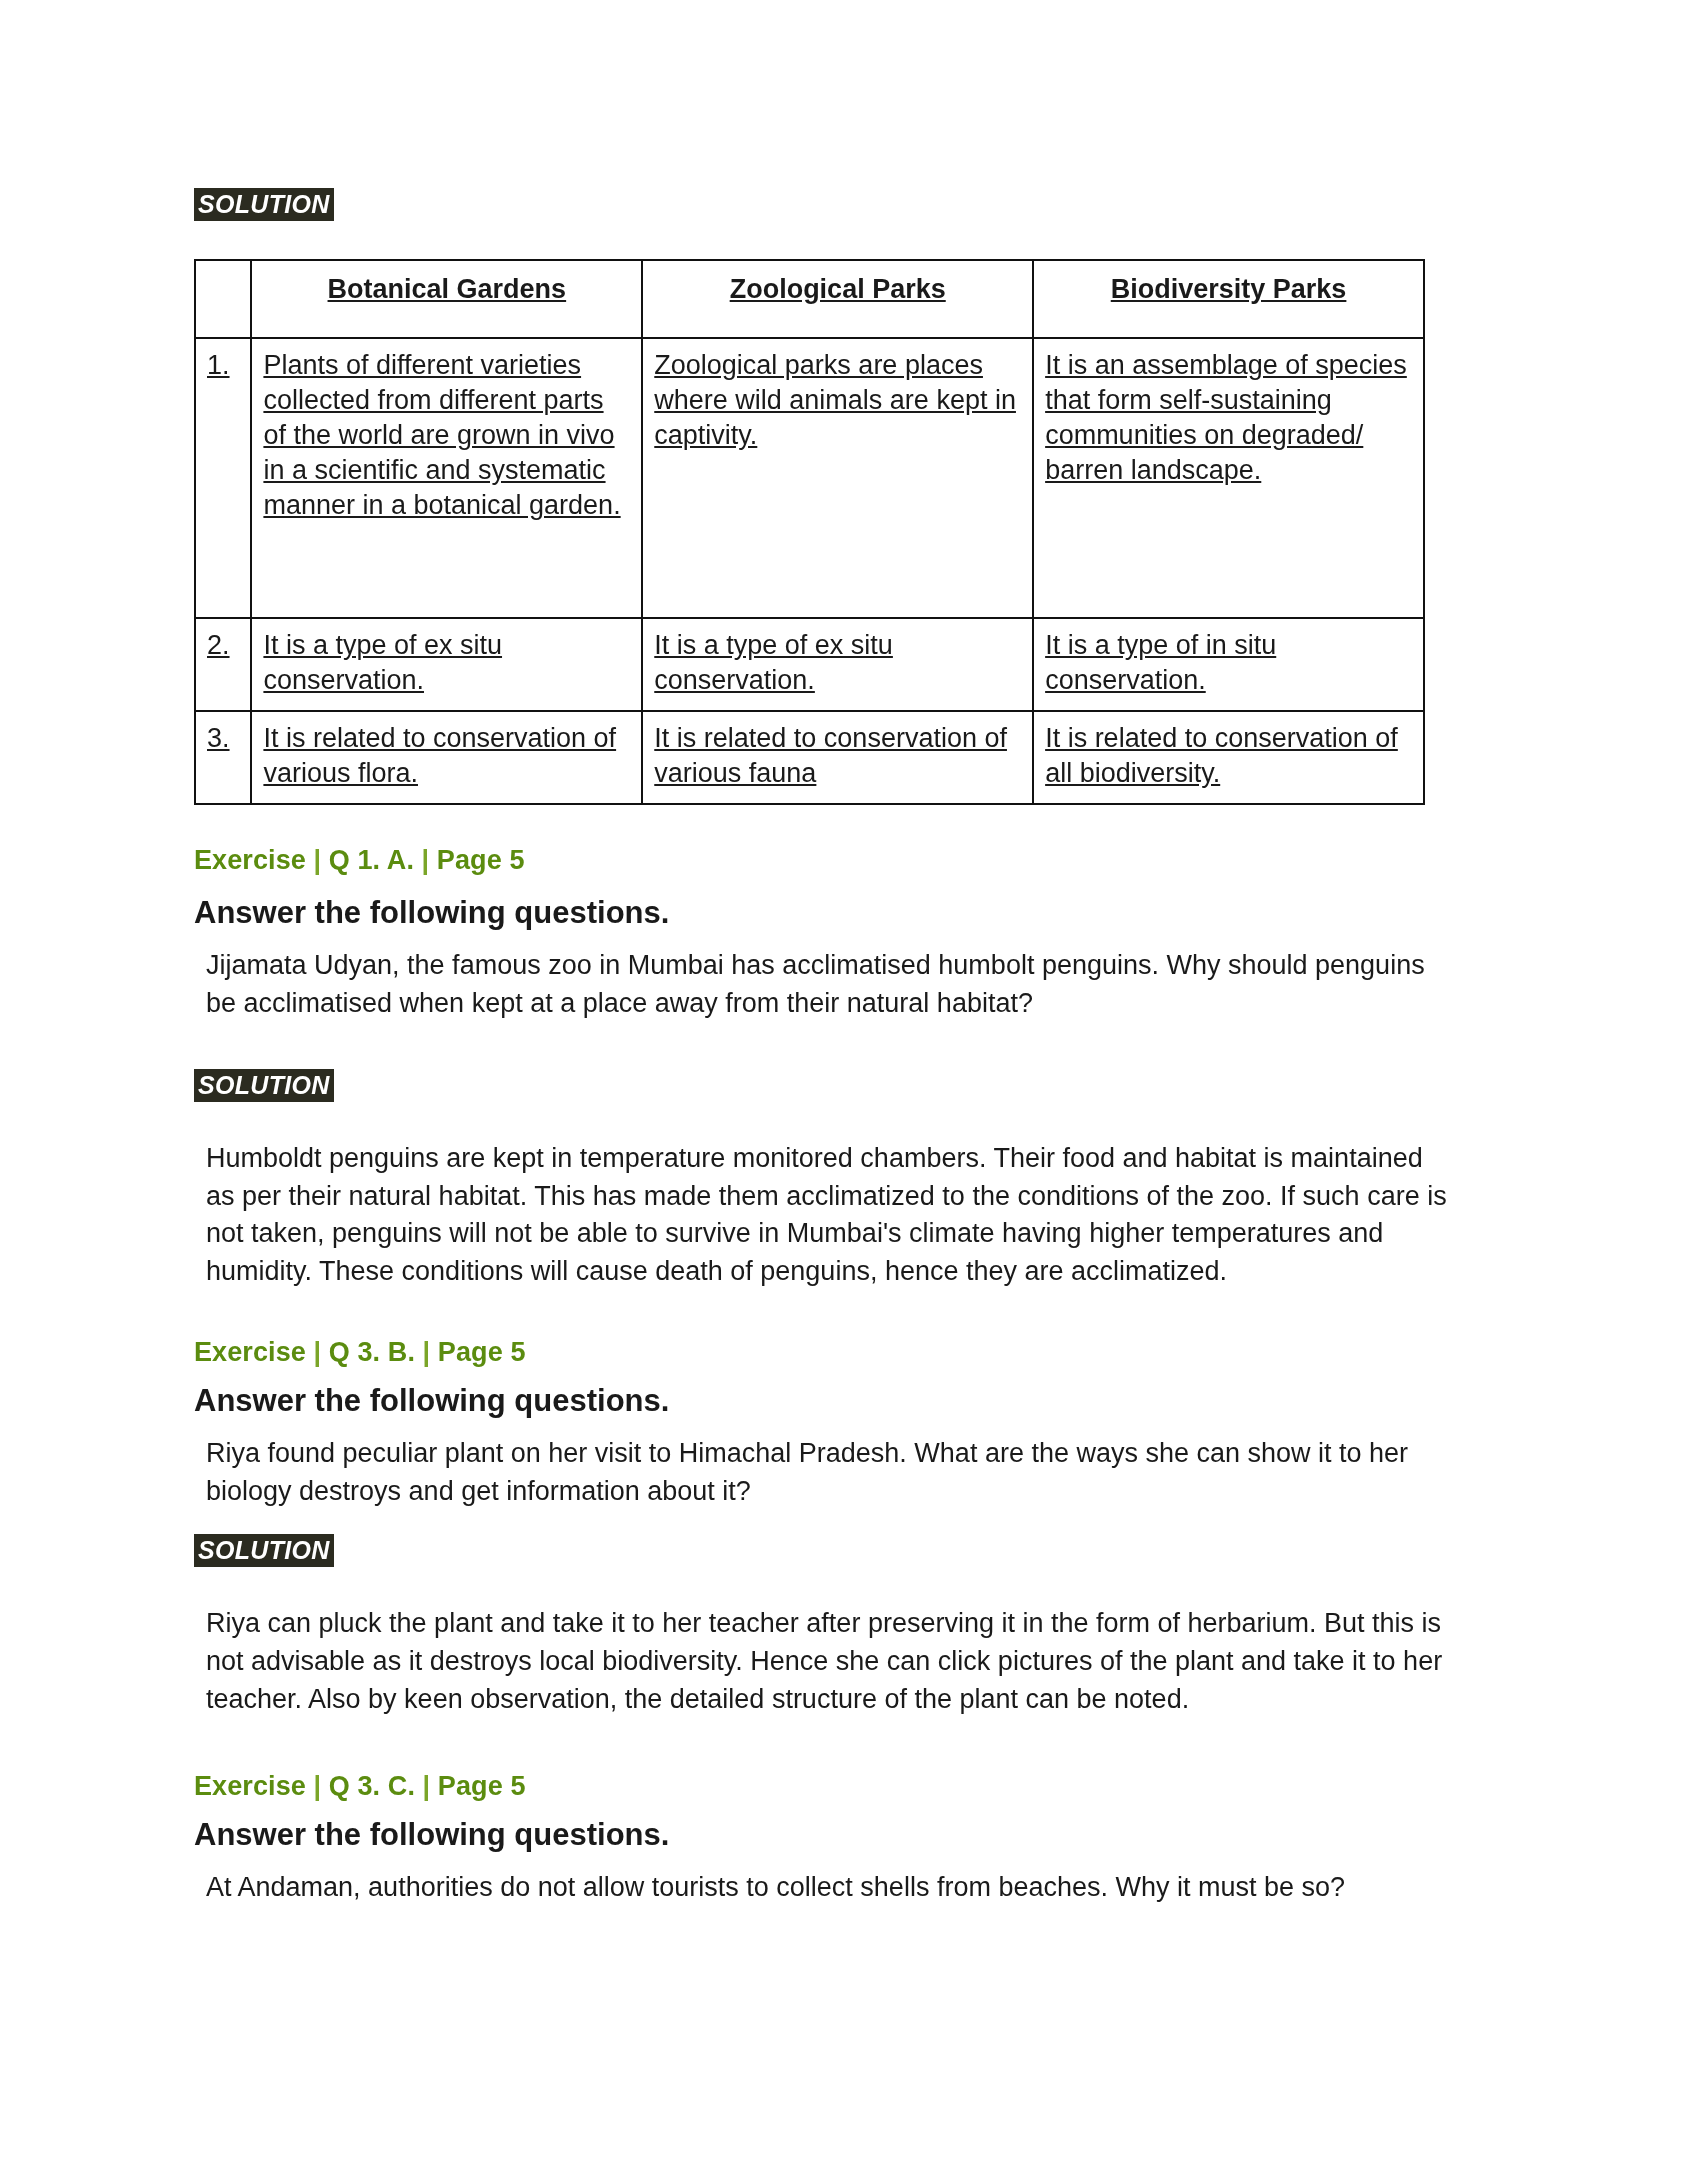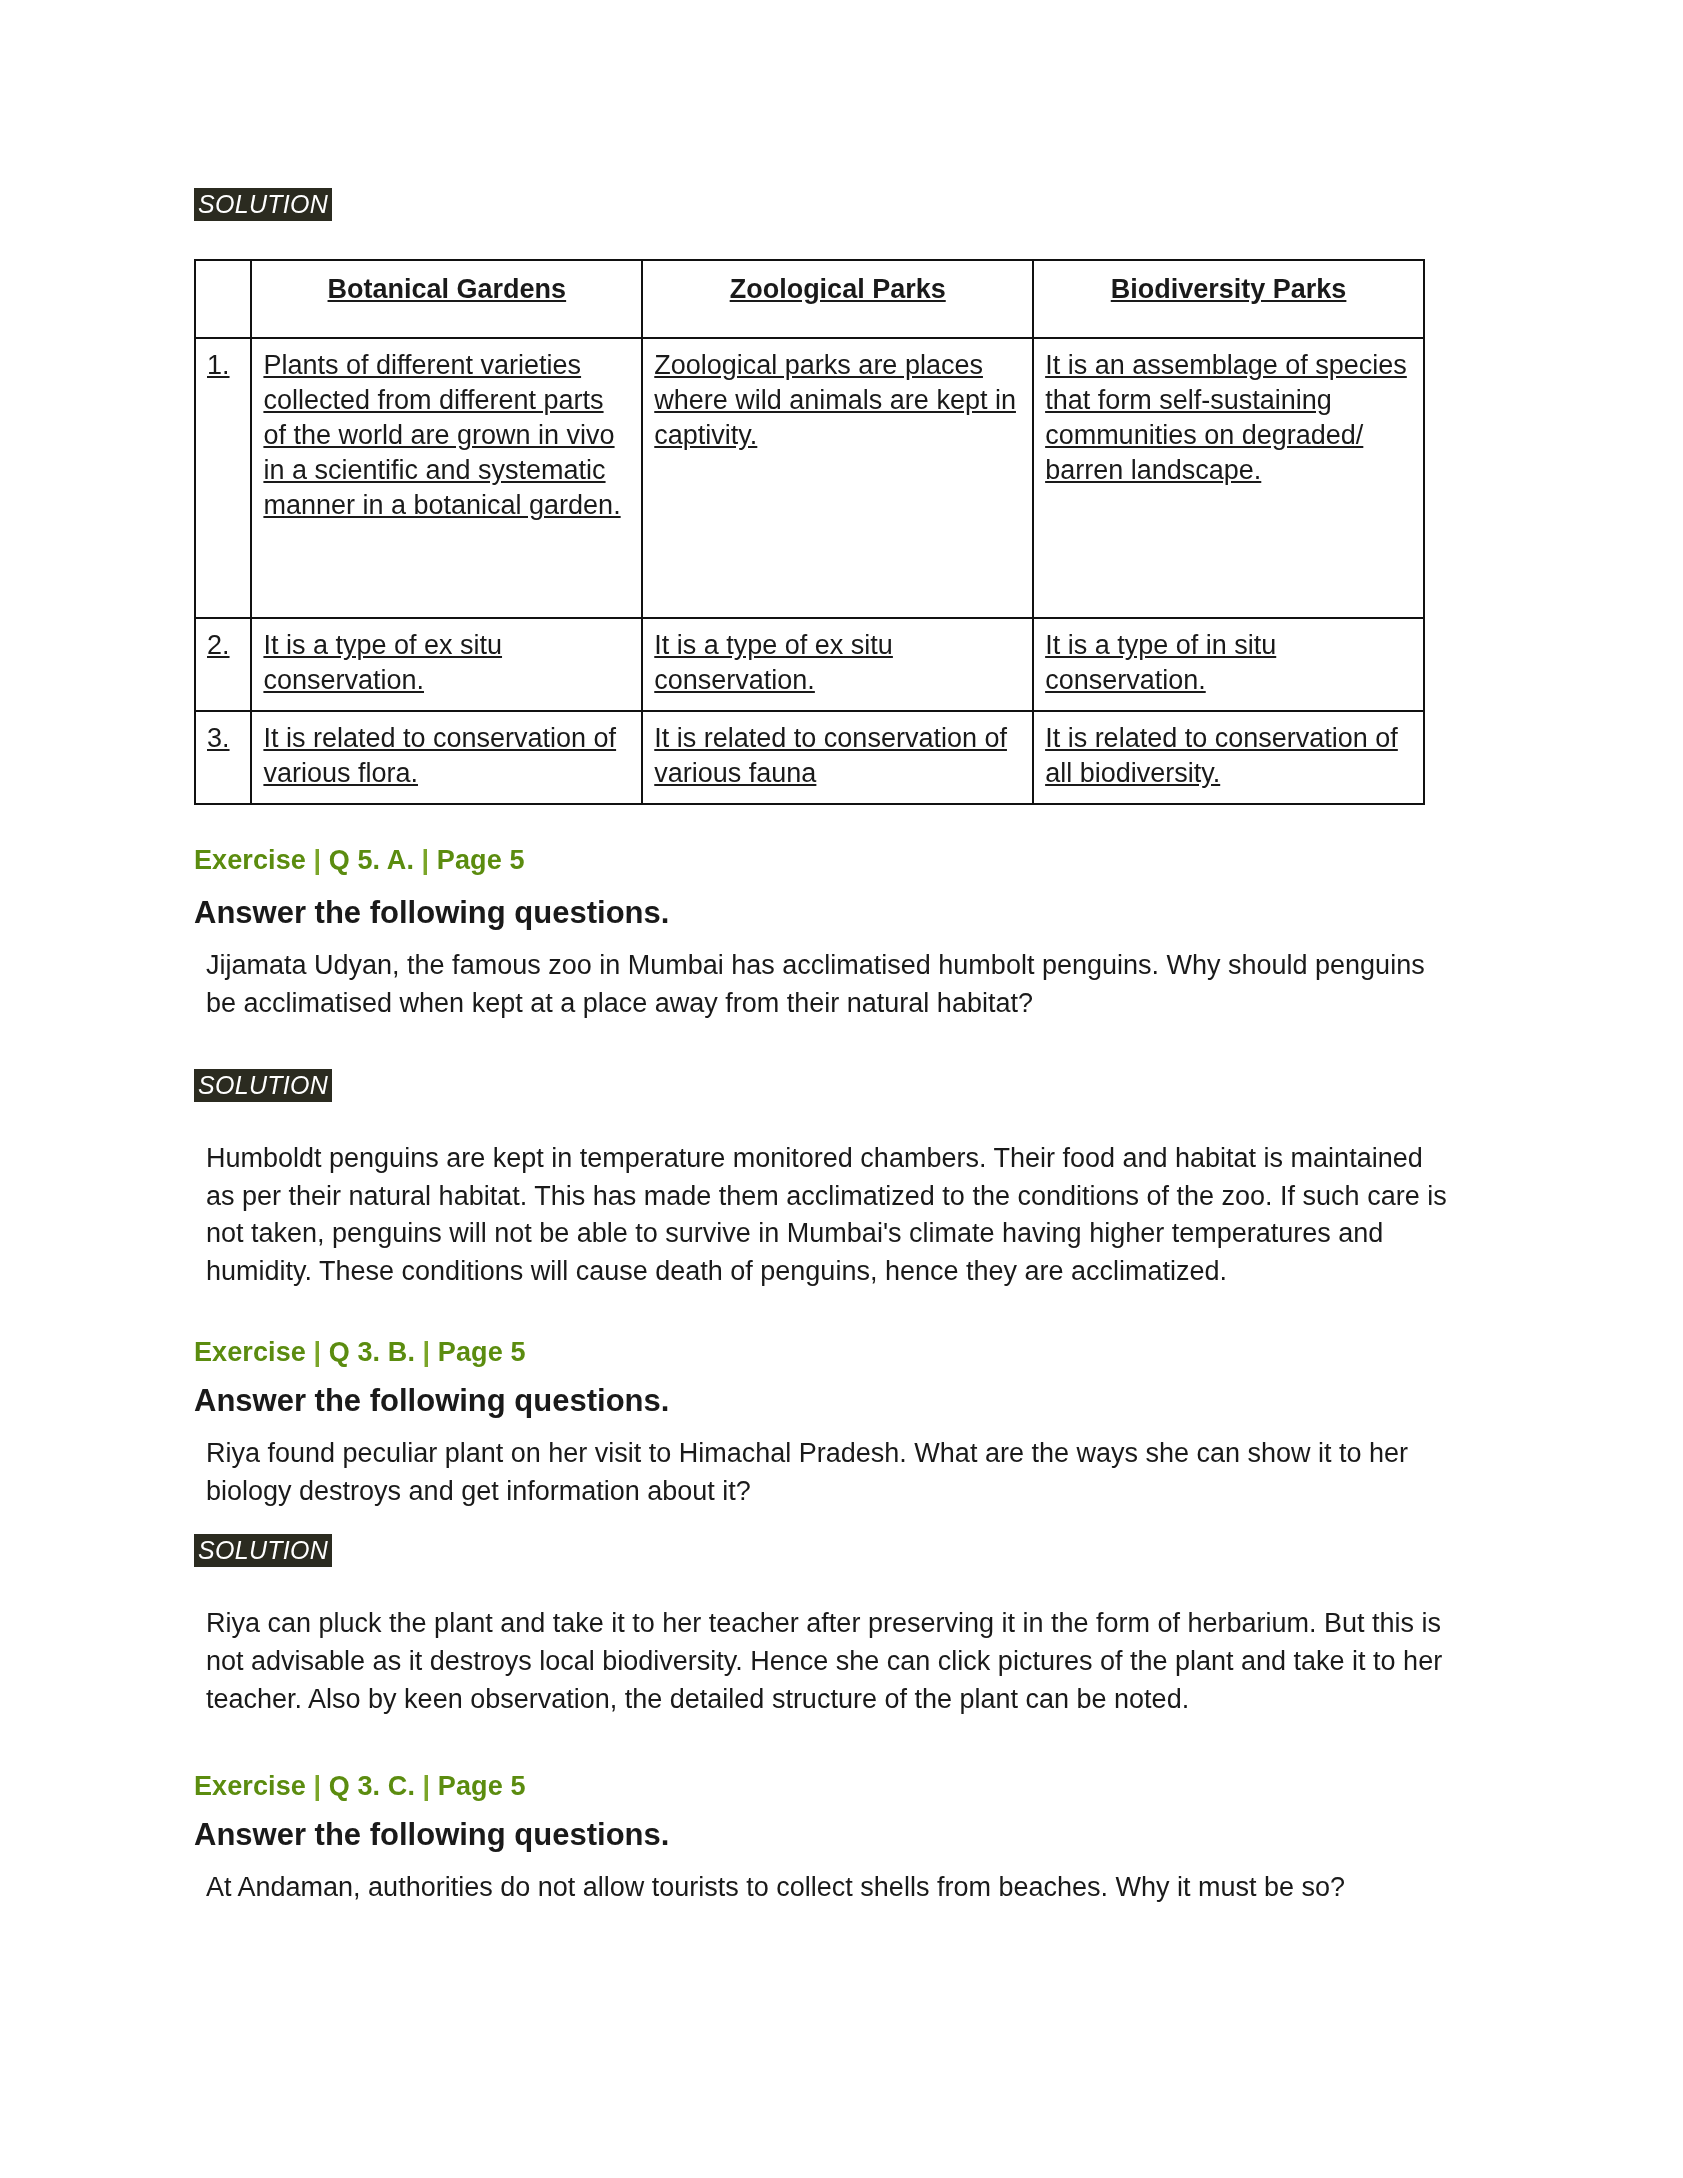--- a/index.html
+++ b/index.html
@@ -24,21 +24,21 @@
     width: 1272px;
   }
 
   
   .solution-badge {
     display: inline-block;
     background: #2b2b20;
     color: #ffffff;
     font-style: italic;
     font-size: 25px;
-    font-weight: 400;
+    font-weight: 700;
     letter-spacing: 0.3px;
     padding: 2px 4px 3px 4px;
     line-height: 1.12;
   }
 
   
   table.compare {
     border-collapse: collapse;
     width: 1231px;
     margin-top: 38px;
@@ -142,21 +142,21 @@
           <td class="idx">3.</td>
           <td>It is related to conservation of various flora.</td>
           <td>It is related to conservation of various fauna</td>
           <td>It is related to conservation of all biodiversity.</td>
         </tr>
       </tbody>
     </table>
 
     <div class="sp-40"></div>
 
-    <p class="ex-heading"><span>Exercise</span><span class="sep"> | </span><span>Q 5. A.</span><span class="sep"> | </span><span>Page 5</span></p>
+    <p class="ex-heading"><span>Exercise</span><span class="sep"> | </span><span>Q 1. A.</span><span class="sep"> | </span><span>Page 5</span></p>
 
     <div class="sp-16"></div>
 
     <p class="prompt">Answer the following questions.</p>
     <p class="qtext">Jijamata Udyan, the famous zoo in Mumbai has acclimatised humbolt penguins. Why should penguins be acclimatised when kept at a place away from their natural habitat?</p>
 
     <div class="sp-34"></div>
 
     <div>
       <span class="solution-badge">SOLUTION</span>

